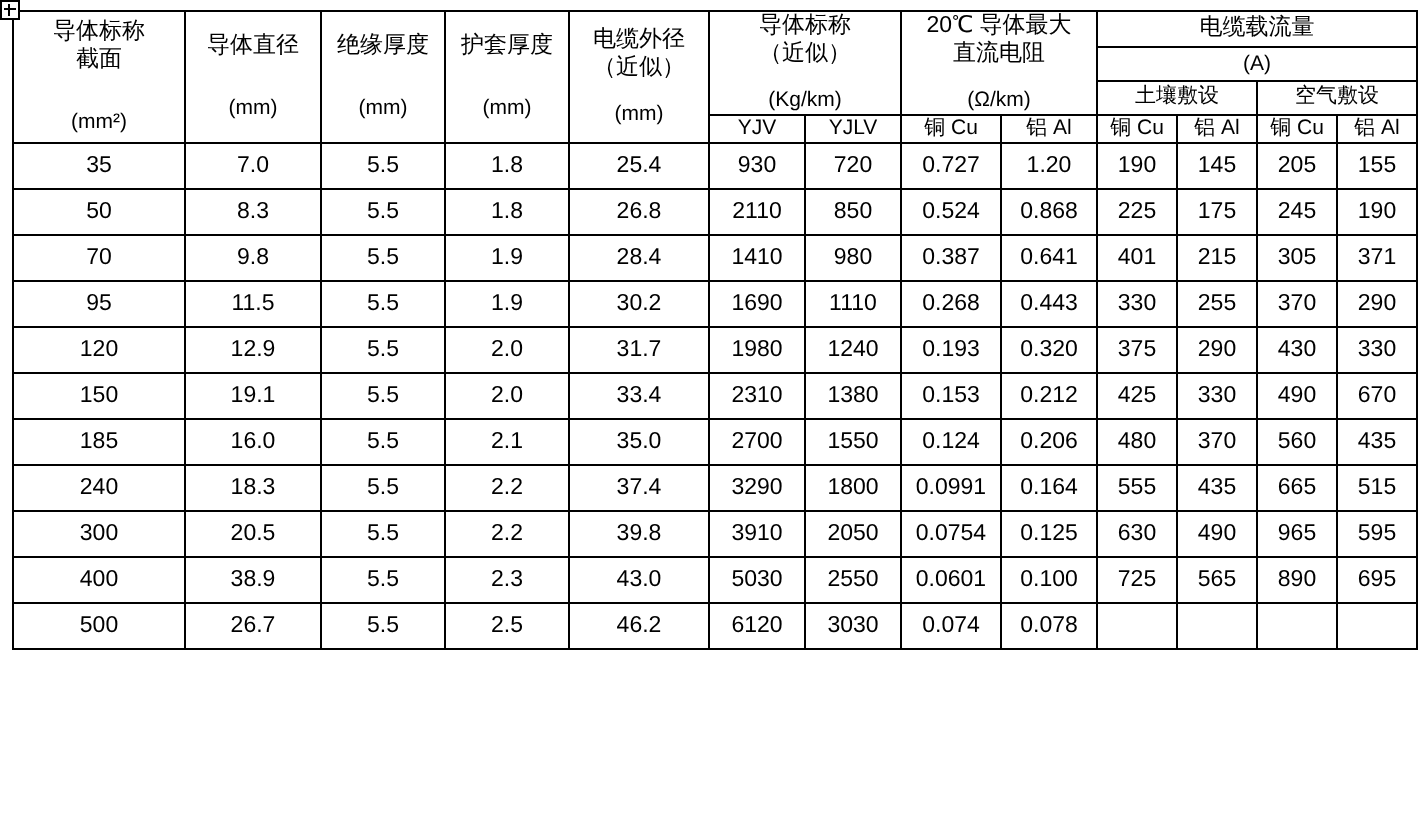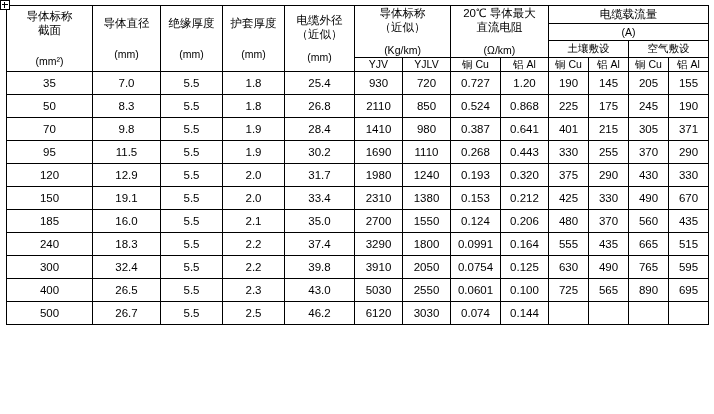--- a/index.html
+++ b/index.html
@@ -323,36 +323,36 @@
           <td class="data">1800</td>
           <td class="data">0.0991</td>
           <td class="data">0.164</td>
           <td class="data">555</td>
           <td class="data">435</td>
           <td class="data">665</td>
           <td class="data">515</td>
         </tr>
         <tr>
           <td class="data">300</td>
-          <td class="data">32.4</td>
+          <td class="data">20.5</td>
           <td class="data">5.5</td>
           <td class="data">2.2</td>
           <td class="data">39.8</td>
           <td class="data">3910</td>
           <td class="data">2050</td>
           <td class="data">0.0754</td>
           <td class="data">0.125</td>
           <td class="data">630</td>
           <td class="data">490</td>
-          <td class="data">765</td>
+          <td class="data">965</td>
           <td class="data">595</td>
         </tr>
         <tr>
           <td class="data">400</td>
-          <td class="data">26.5</td>
+          <td class="data">38.9</td>
           <td class="data">5.5</td>
           <td class="data">2.3</td>
           <td class="data">43.0</td>
           <td class="data">5030</td>
           <td class="data">2550</td>
           <td class="data">0.0601</td>
           <td class="data">0.100</td>
           <td class="data">725</td>
           <td class="data">565</td>
           <td class="data">890</td>
@@ -360,21 +360,21 @@
         </tr>
         <tr>
           <td class="data">500</td>
           <td class="data">26.7</td>
           <td class="data">5.5</td>
           <td class="data">2.5</td>
           <td class="data">46.2</td>
           <td class="data">6120</td>
           <td class="data">3030</td>
           <td class="data">0.074</td>
-          <td class="data">0.144</td>
+          <td class="data">0.078</td>
           <td class="data"></td>
           <td class="data"></td>
           <td class="data"></td>
           <td class="data"></td>
         </tr>
       </tbody>
   </table>
 </div>
 
 </body></html>

